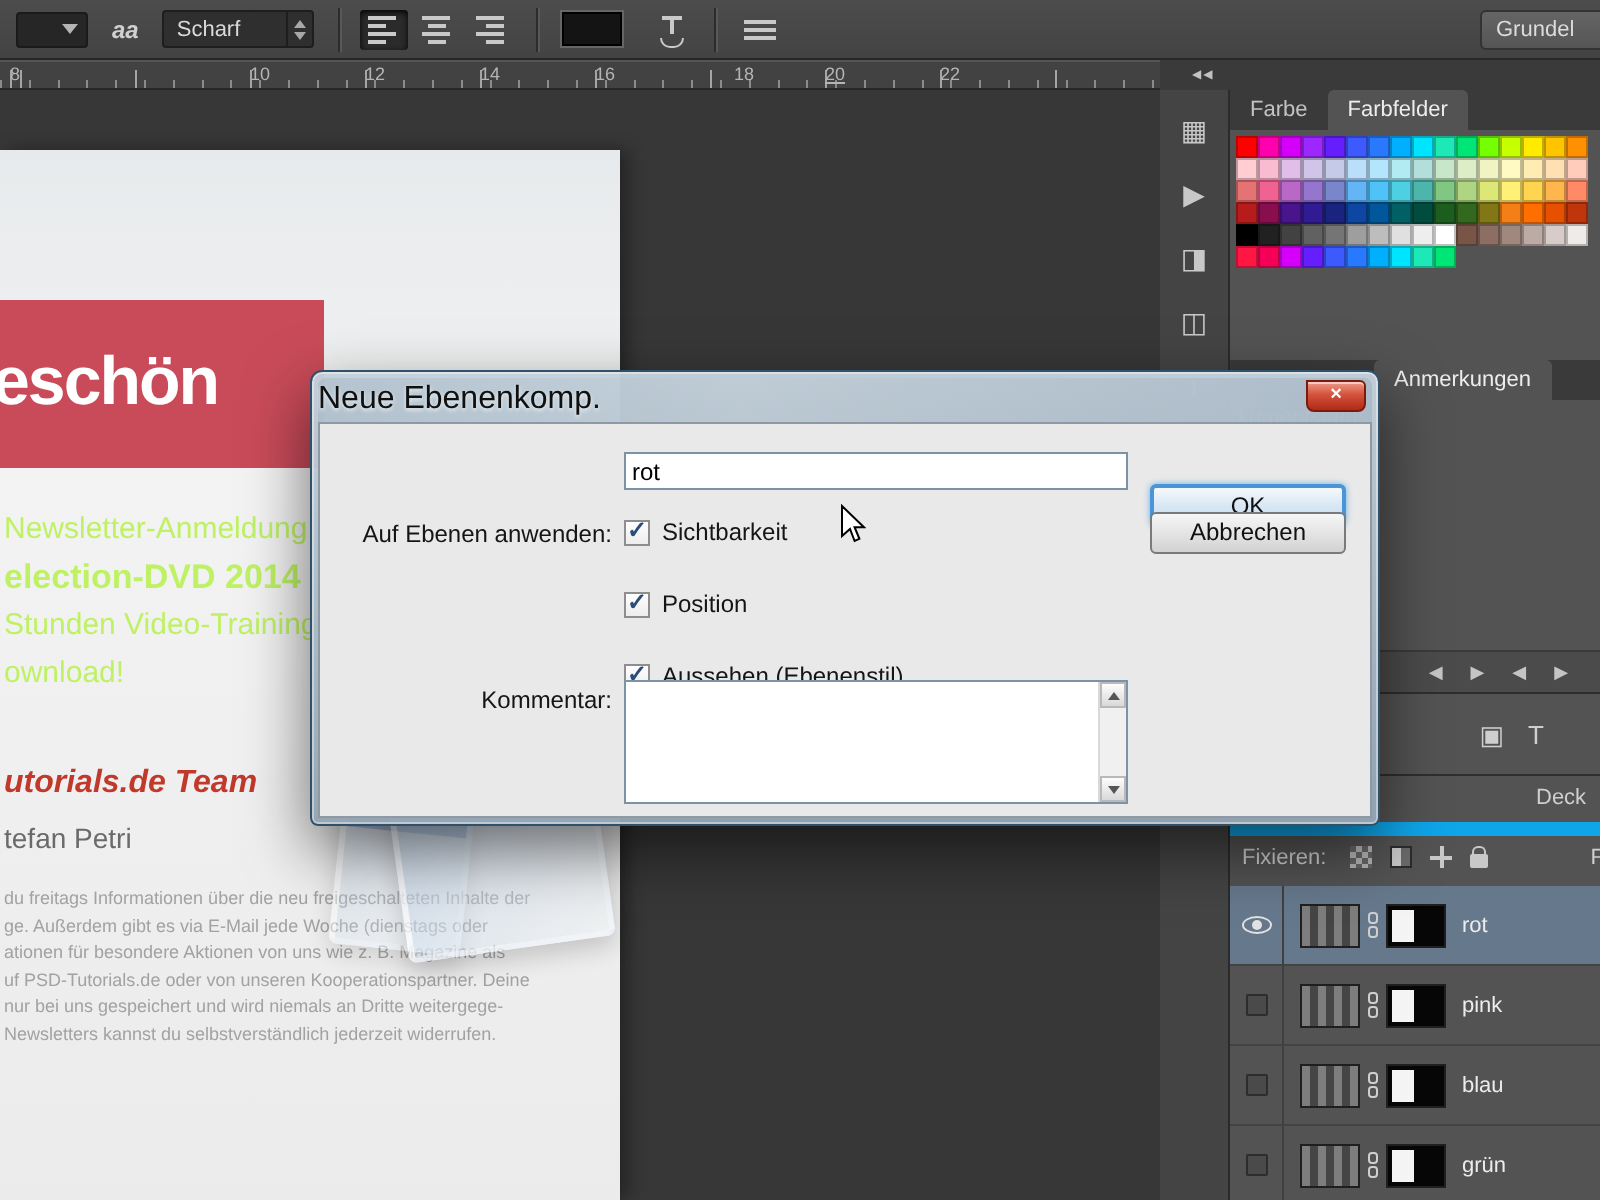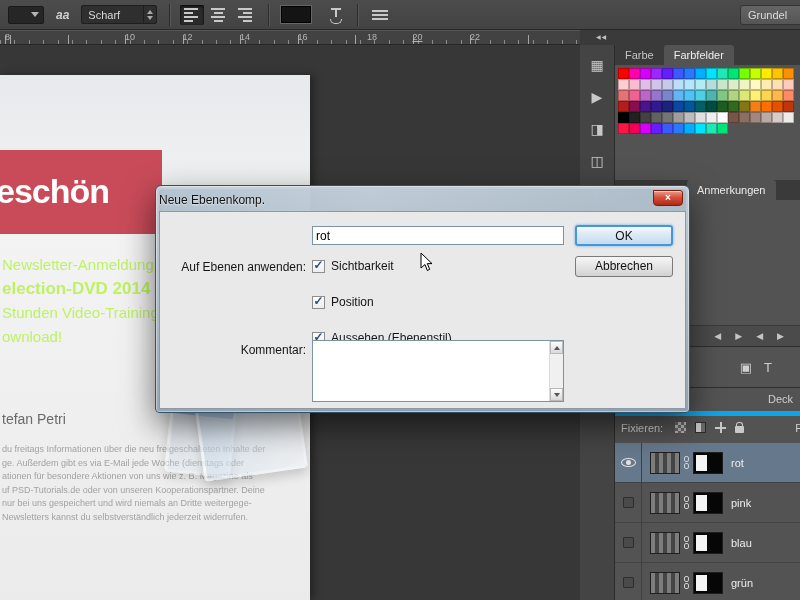--- a/index.html
+++ b/index.html
@@ -75,33 +75,33 @@
   #dvd2 { left:168px; top:352px; width:66px; height:78px; transform:rotate(6deg); opacity:.7; }
 
   
   #dialog { position:absolute; left:155px; top:185px; width:535px; z-index:50;
     padding:3px; border:1px solid #31506a; border-radius:6px 6px 4px 4px;
     background:linear-gradient(180deg, rgba(196,209,219,.97), rgba(148,164,178,.97));
     box-shadow:0 12px 32px rgba(0,0,0,.55), inset 0 0 0 1px rgba(255,255,255,.4); }
   #dlg-titlebar { height:22px; position:relative; display:flex; align-items:center;
     background:linear-gradient(90deg, rgba(150,170,186,.35), rgba(190,205,216,.1) 40%, rgba(140,160,178,.35));
     border-radius:4px 4px 0 0; }
-  #dlg-title { font-size:12px; color:#101010; padding-left:0; text-shadow:0 1px 2px rgba(255,255,255,.8); }
+  #dlg-title { font-size:16px; color:#101010; padding-left:0; text-shadow:0 1px 2px rgba(255,255,255,.8); }
   #dlg-close { position:absolute; right:3px; top:1px; width:30px; height:16px;
     background:linear-gradient(#f0a violet,#c13b2a); background:linear-gradient(#ec9c8b,#d5523c 45%,#b02a16);
     border:1px solid #7c1a0e; border-radius:0 3px 4px 4px; color:#fff; font-size:10px; font-weight:bold;
     text-align:center; line-height:14px; box-shadow:inset 0 1px 0 rgba(255,255,255,.5); }
   #dlg-body { position:relative; background:#e9e9e9; border:1px solid #8d9aa6; height:198px; }
   .dlg-label { position:absolute; left:0; width:146px; text-align:right; font-size:12px; color:#151515; }
   #lbl-name { top:17px; } #lbl-apply { top:48px; } #lbl-comment { top:131px; }
   #name-input { position:absolute; left:152px; top:14px; width:252px; height:19px;
     border:1px solid #7e92a5; background:#fff; font-size:12px; font-family:"Liberation Sans",sans-serif; padding:0 3px; }
   .btn { position:absolute; left:415px; width:98px; height:21px; font-size:12px; color:#111;
     text-align:center; line-height:19px; border-radius:3px; }
-  #btn-ok { top:13px; border:2px solid #4a94d8; background:linear-gradient(#f5f9fc,#dce9f5 45%,#c4dcf0);
+  #btn-ok { top:30px; border:2px solid #4a94d8; background:linear-gradient(#f5f9fc,#dce9f5 45%,#c4dcf0);
     box-shadow:0 0 3px rgba(90,170,230,.9); }
   #btn-cancel { top:44px; border:1px solid #7a7a7a; background:linear-gradient(#f6f6f6,#e6e6e6 45%,#d2d2d2); }
   .cb-row { position:absolute; left:152px; display:flex; align-items:center; }
   .cb-box { width:13px; height:13px; border:1px solid #8e8e8e; background:linear-gradient(#fefefe,#ededed);
     display:inline-flex; align-items:center; justify-content:center; }
   .cb-check { color:#2b4d75; font-size:12px; font-weight:bold; line-height:10px; margin-top:-2px; }
   .cb-label { margin-left:6px; font-size:12px; color:#151515; }
   #comment-wrap { position:absolute; left:152px; top:128px; width:252px; height:62px;
     border:1px solid #7e92a5; background:#fff; }
   #comment-input { position:absolute; left:0; top:0; width:236px; height:60px; border:none; outline:none;
@@ -136,21 +136,21 @@
   #navrow { position:absolute; left:0; top:280px; width:185px; height:22px; background:#4b4b4b;
     border-top:1px solid #3a3a3a; border-bottom:1px solid #2e2e2e;
     display:flex; align-items:center; justify-content:flex-end; gap:14px; padding-right:16px; }
   .nav-arrow { color:#c5c5c5; font-size:9px; }
   #iconsrow { position:absolute; left:0; top:305px; width:185px; height:34px;
     display:flex; align-items:center; justify-content:flex-end; gap:12px; padding-right:28px; }
   .misc-icon { color:#cfcfcf; font-size:13px; }
   #deckrow { position:absolute; left:0; top:342px; width:185px; height:22px; border-top:1px solid #2e2e2e;
     display:flex; align-items:center; justify-content:flex-end; }
   #deck-label { font-size:11px; color:#cfcfcf; margin-right:-2px; width:34px; overflow:hidden; white-space:nowrap; }
-  #fixrow { position:absolute; left:0; top:366px; width:185px; height:28px; border-top:5px solid #0ea5e9;
+  #fixrow { position:absolute; left:0; top:366px; width:185px; height:28px; border-top:7px solid #0ea5e9;
     display:flex; align-items:center; }
   #fix-label { font-size:11px; color:#cfcfcf; margin-left:6px; }
   #fixicons { display:flex; align-items:center; gap:9px; margin-left:12px; }
   .checker { width:11px; height:11px;
     background:linear-gradient(45deg,#b5b5b5 25%,transparent 25%,transparent 75%,#b5b5b5 75%) 0 0/6px 6px,
                linear-gradient(45deg,#b5b5b5 25%,#666 25%,#666 75%,#b5b5b5 75%) 3px 3px/6px 6px; }
   .plus { position:relative; width:11px; height:11px; }
   .plus:before { content:""; position:absolute; left:5px; top:0; width:2px; height:11px; background:#c8c8c8; }
   .plus:after  { content:""; position:absolute; top:5px; left:0; width:11px; height:2px; background:#c8c8c8; }
   .half { width:11px; height:11px; background:linear-gradient(90deg,#c8c8c8 50%,#6a6a6a 50%); border:1px solid #2c2c2c; }
@@ -245,20 +245,21 @@
   <div id="document"></div>
   <div id="banner">
       <span>eschön</span>
     </div>
   <div id="intro">
       <div class="intro-line">Newsletter-Anmeldung</div>
       <div class="intro-line bold">election-DVD 2014</div>
       <div class="intro-line">Stunden Video-Training</div>
       <div class="intro-line">ownload!</div>
     </div>
+  <div id="teamline">utorials.de Team</div>
   <div id="authorline">tefan Petri</div>
   <div id="fineprint">
       <div class="fp-line">du freitags Informationen über die neu freigeschalteten Inhalte der</div>
       <div class="fp-line">ge. Außerdem gibt es via E-Mail jede Woche (dienstags oder</div>
       <div class="fp-line">ationen für besondere Aktionen von uns wie z. B. Magazine als</div>
       <div class="fp-line">uf PSD-Tutorials.de oder von unseren Kooperationspartner. Deine</div>
       <div class="fp-line">nur bei uns gespeichert und wird niemals an Dritte weitergege-</div>
       <div class="fp-line">Newsletters kannst du selbstverständlich jederzeit widerrufen.</div>
     </div>
   <div id="dvd2" class="dvd">

